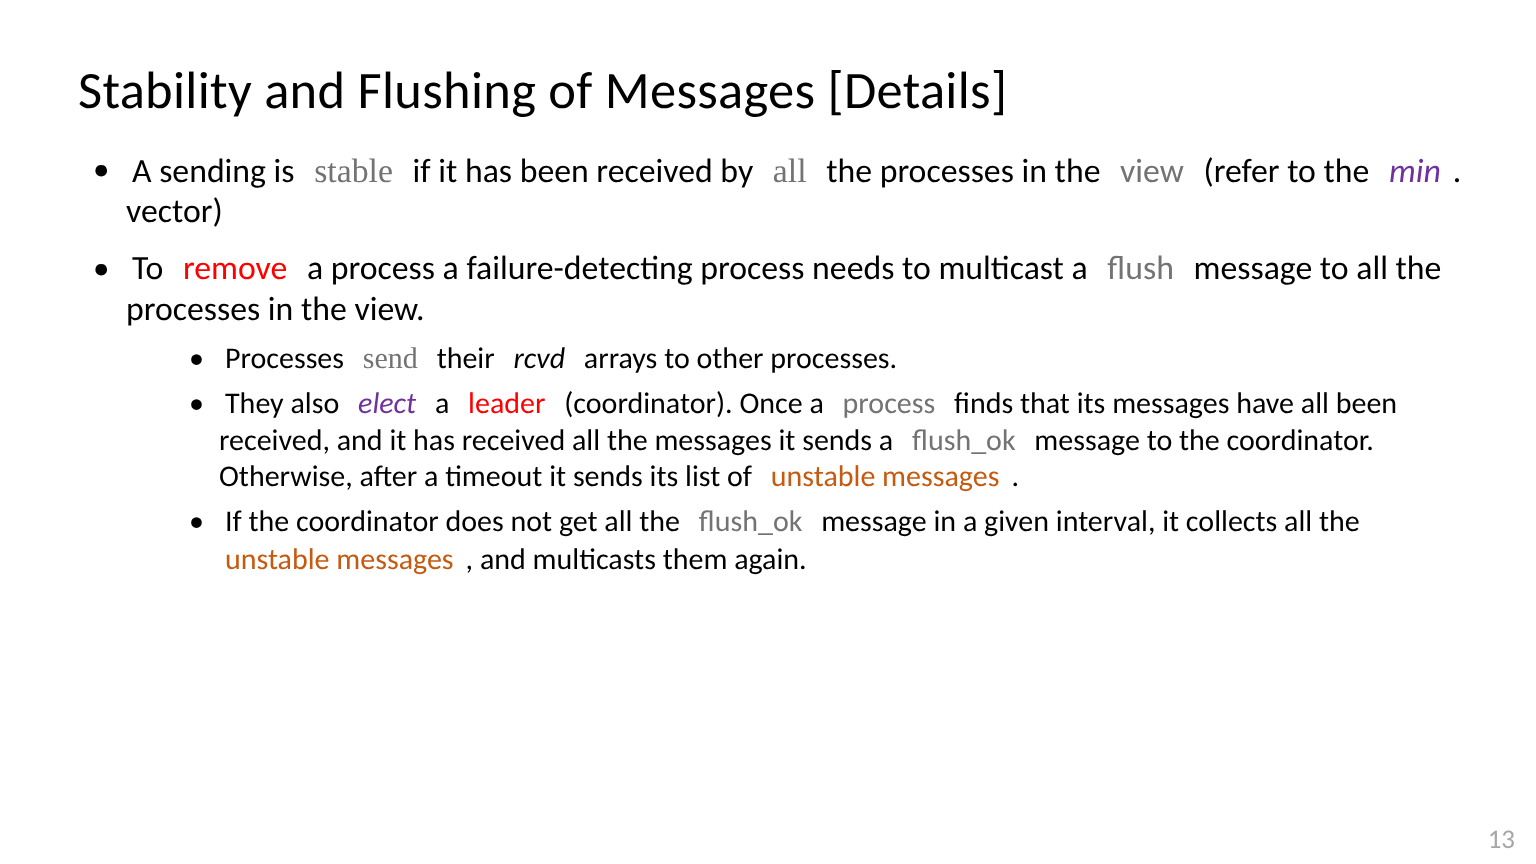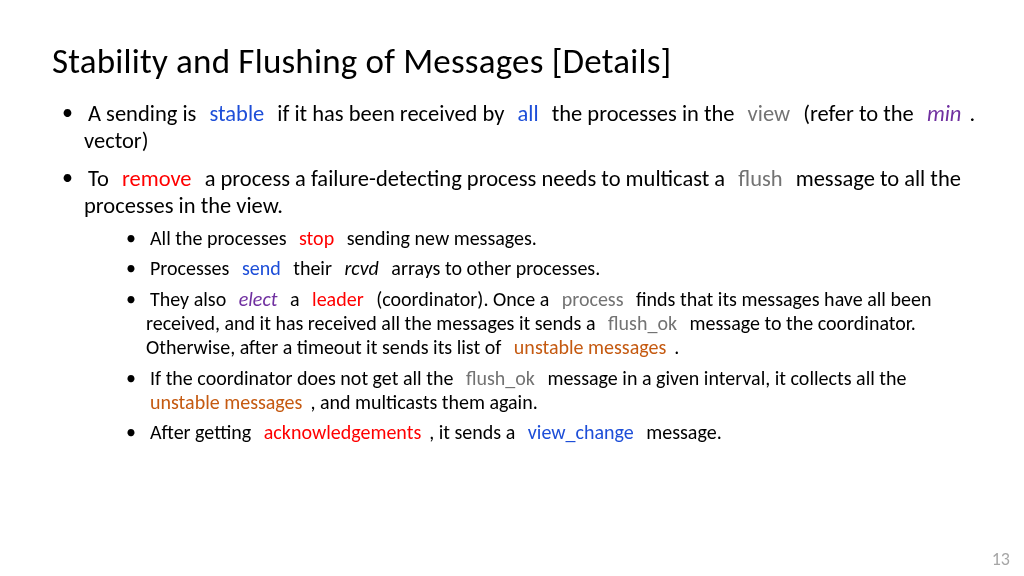--- a/index.html
+++ b/index.html
@@ -52,21 +52,21 @@
     color: #000;
   }
   ul.sub > li::before {
     content: "•";
     position: absolute;
     left: 34px;
     top: 0;
     font-size: 20px;
     color: #000;
   }
-  .blue   { color: #1d4ed8; }
+  .blue   { color: #737373; font-family: Liberation Serif, serif; }
   .green  { color: #737373; }
   .purple { color: #7030a0; font-style: italic; }
   .red    { color: #ff0000; }
   .orange { color: #c55a11; }
   .italic { font-style: italic; }
   .page-num {
     position: absolute;
     right: 18px;
     bottom: 10px;
     font-size: 18px;
@@ -83,32 +83,26 @@
   <li>
     <span> A sending is </span><span class="blue">stable</span><span> if it has been received by </span><span class="blue">all</span><span> the processes in the </span><span class="green">view</span><span> (refer to the </span><span class="purple">min</span><span>. vector)</span>
   </li>
 
 
   <li>
     <span>To </span><span class="red">remove</span><span> a process a failure-detecting process needs to multicast a </span><span class="green">flush</span><span> message to all the processes in the view.</span>
 
     <ul class="sub">
       <li>
-        <span>All the processes </span><span class="red">stop</span><span> sending new messages.</span>
-      </li>
-      <li>
         <span>Processes </span><span class="blue">send</span><span> their </span><span class="italic">rcvd</span><span> arrays to other processes.</span>
       </li>
       <li>
         <span>They also </span><span class="purple">elect</span><span> a </span><span class="red">leader</span><span> (coordinator). Once a </span><span class="green">process</span><span> finds that its messages have all been received, and it has received all the messages it sends a </span><span class="green">flush_ok</span><span> message to the coordinator. Otherwise, after a timeout it sends its list of </span><span class="orange">unstable messages</span><span>.</span>
       </li>
       <li>
         <span>If the coordinator does not get all the </span><span class="green">flush_ok</span><span> message in a given interval, it collects all the </span><span class="orange">unstable messages</span><span>, and multicasts them again.</span>
-      </li>
-      <li>
-        <span>After getting </span><span class="red">acknowledgements</span><span>, it sends a </span><span class="blue">view_change</span><span> message.</span>
       </li>
     </ul>
   </li>
 
 </ul>
 
 <div class="page-num">13</div>
 
 </body></html>

